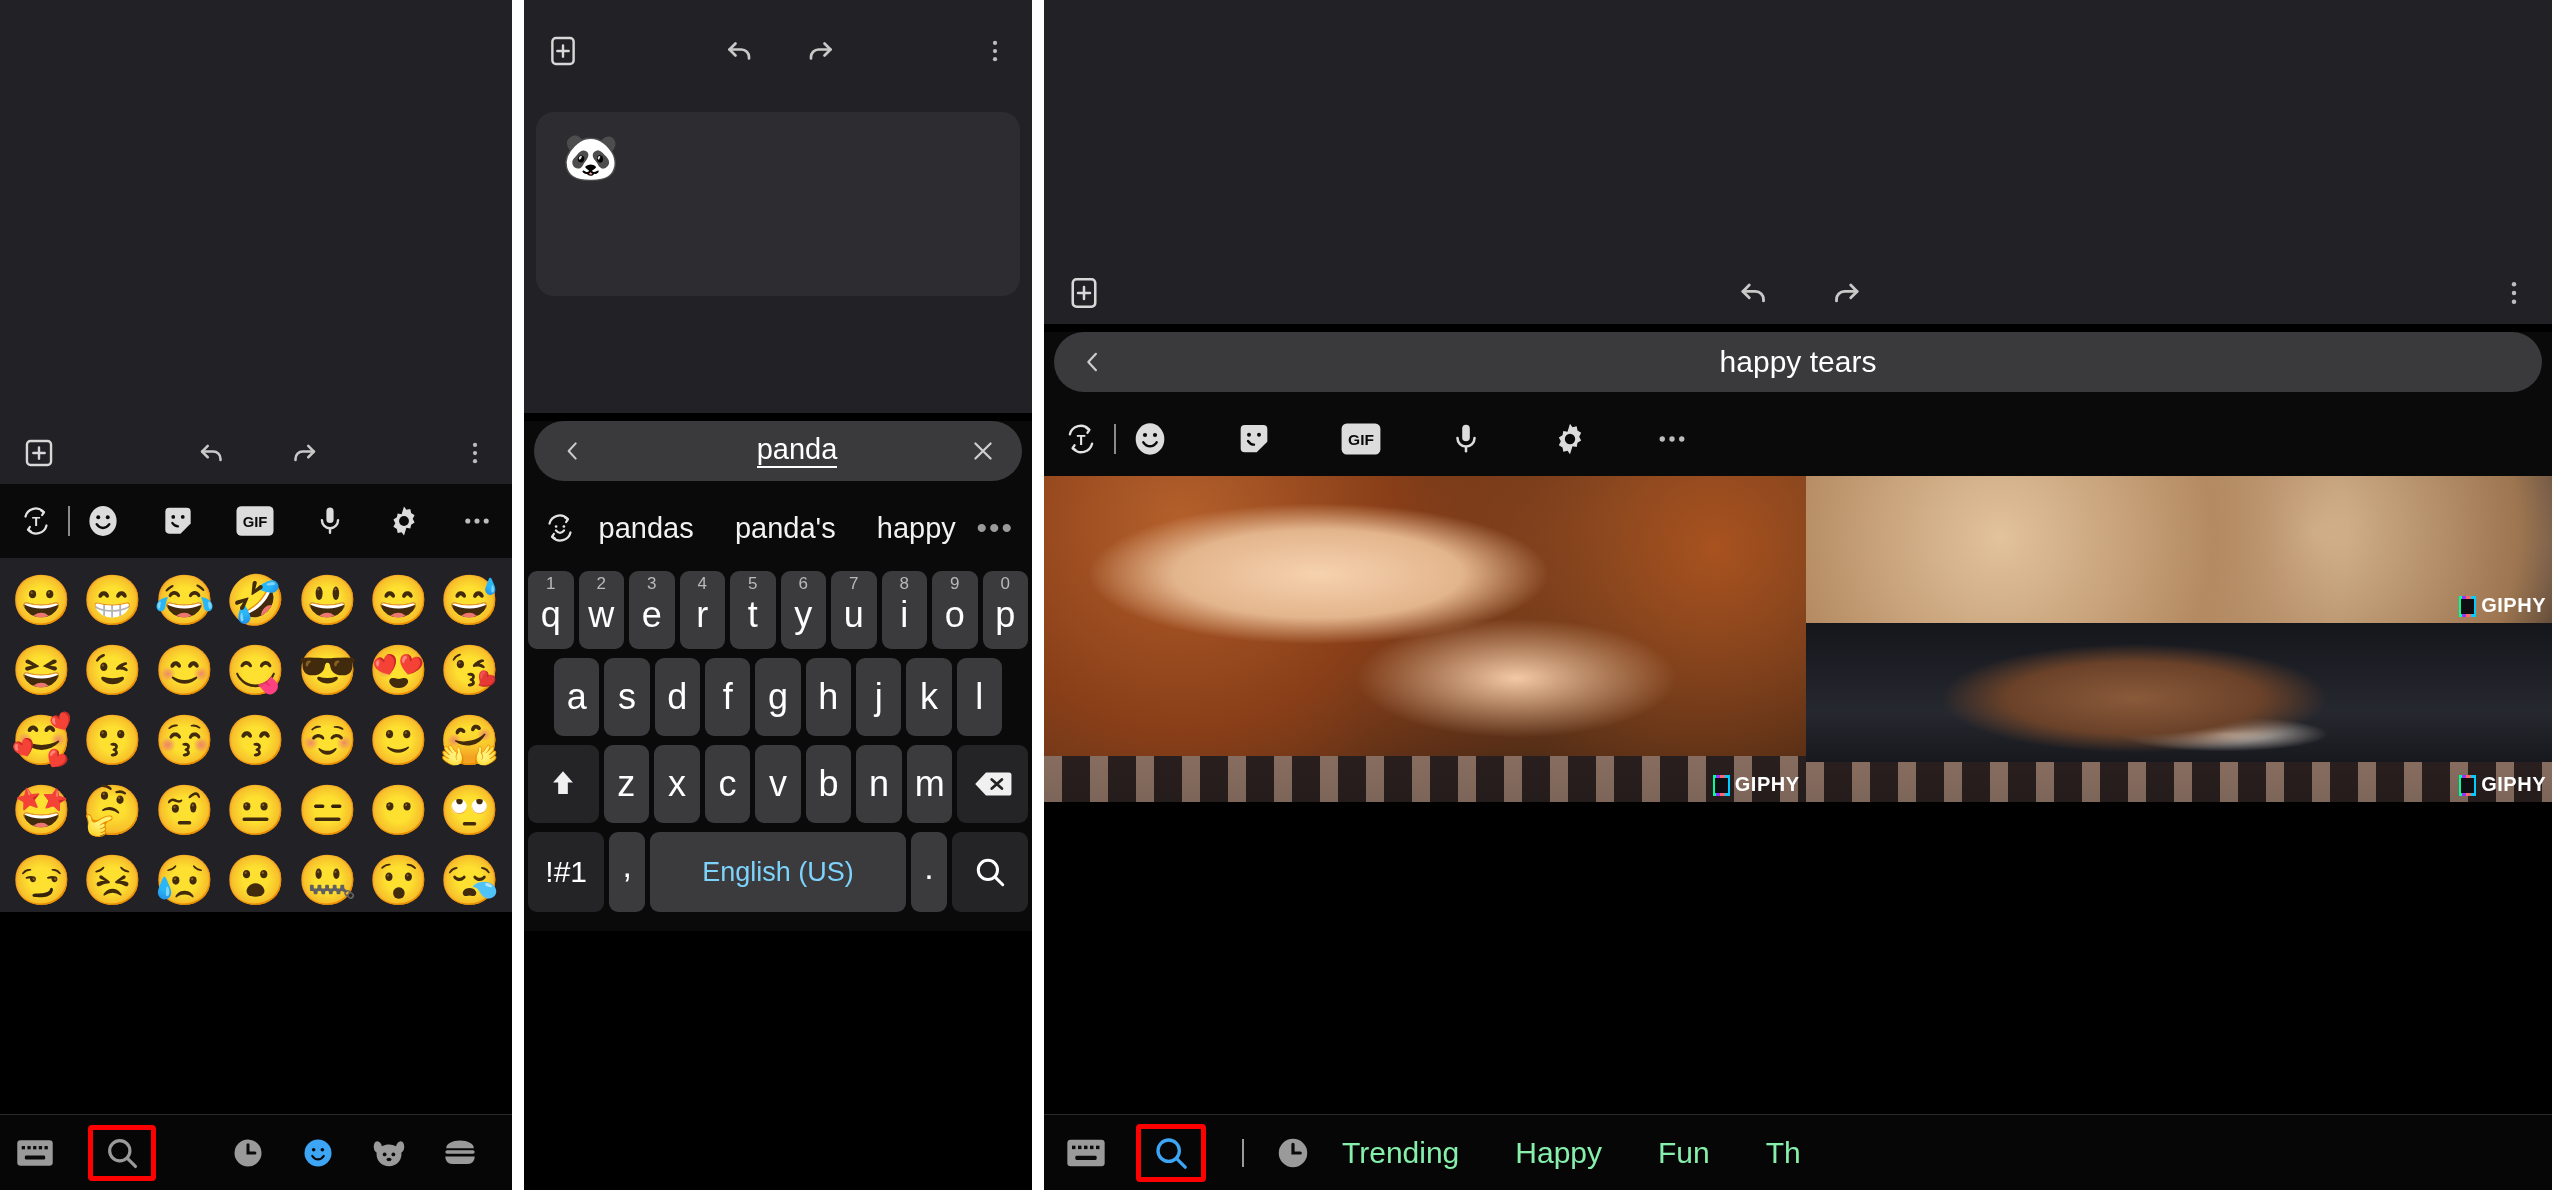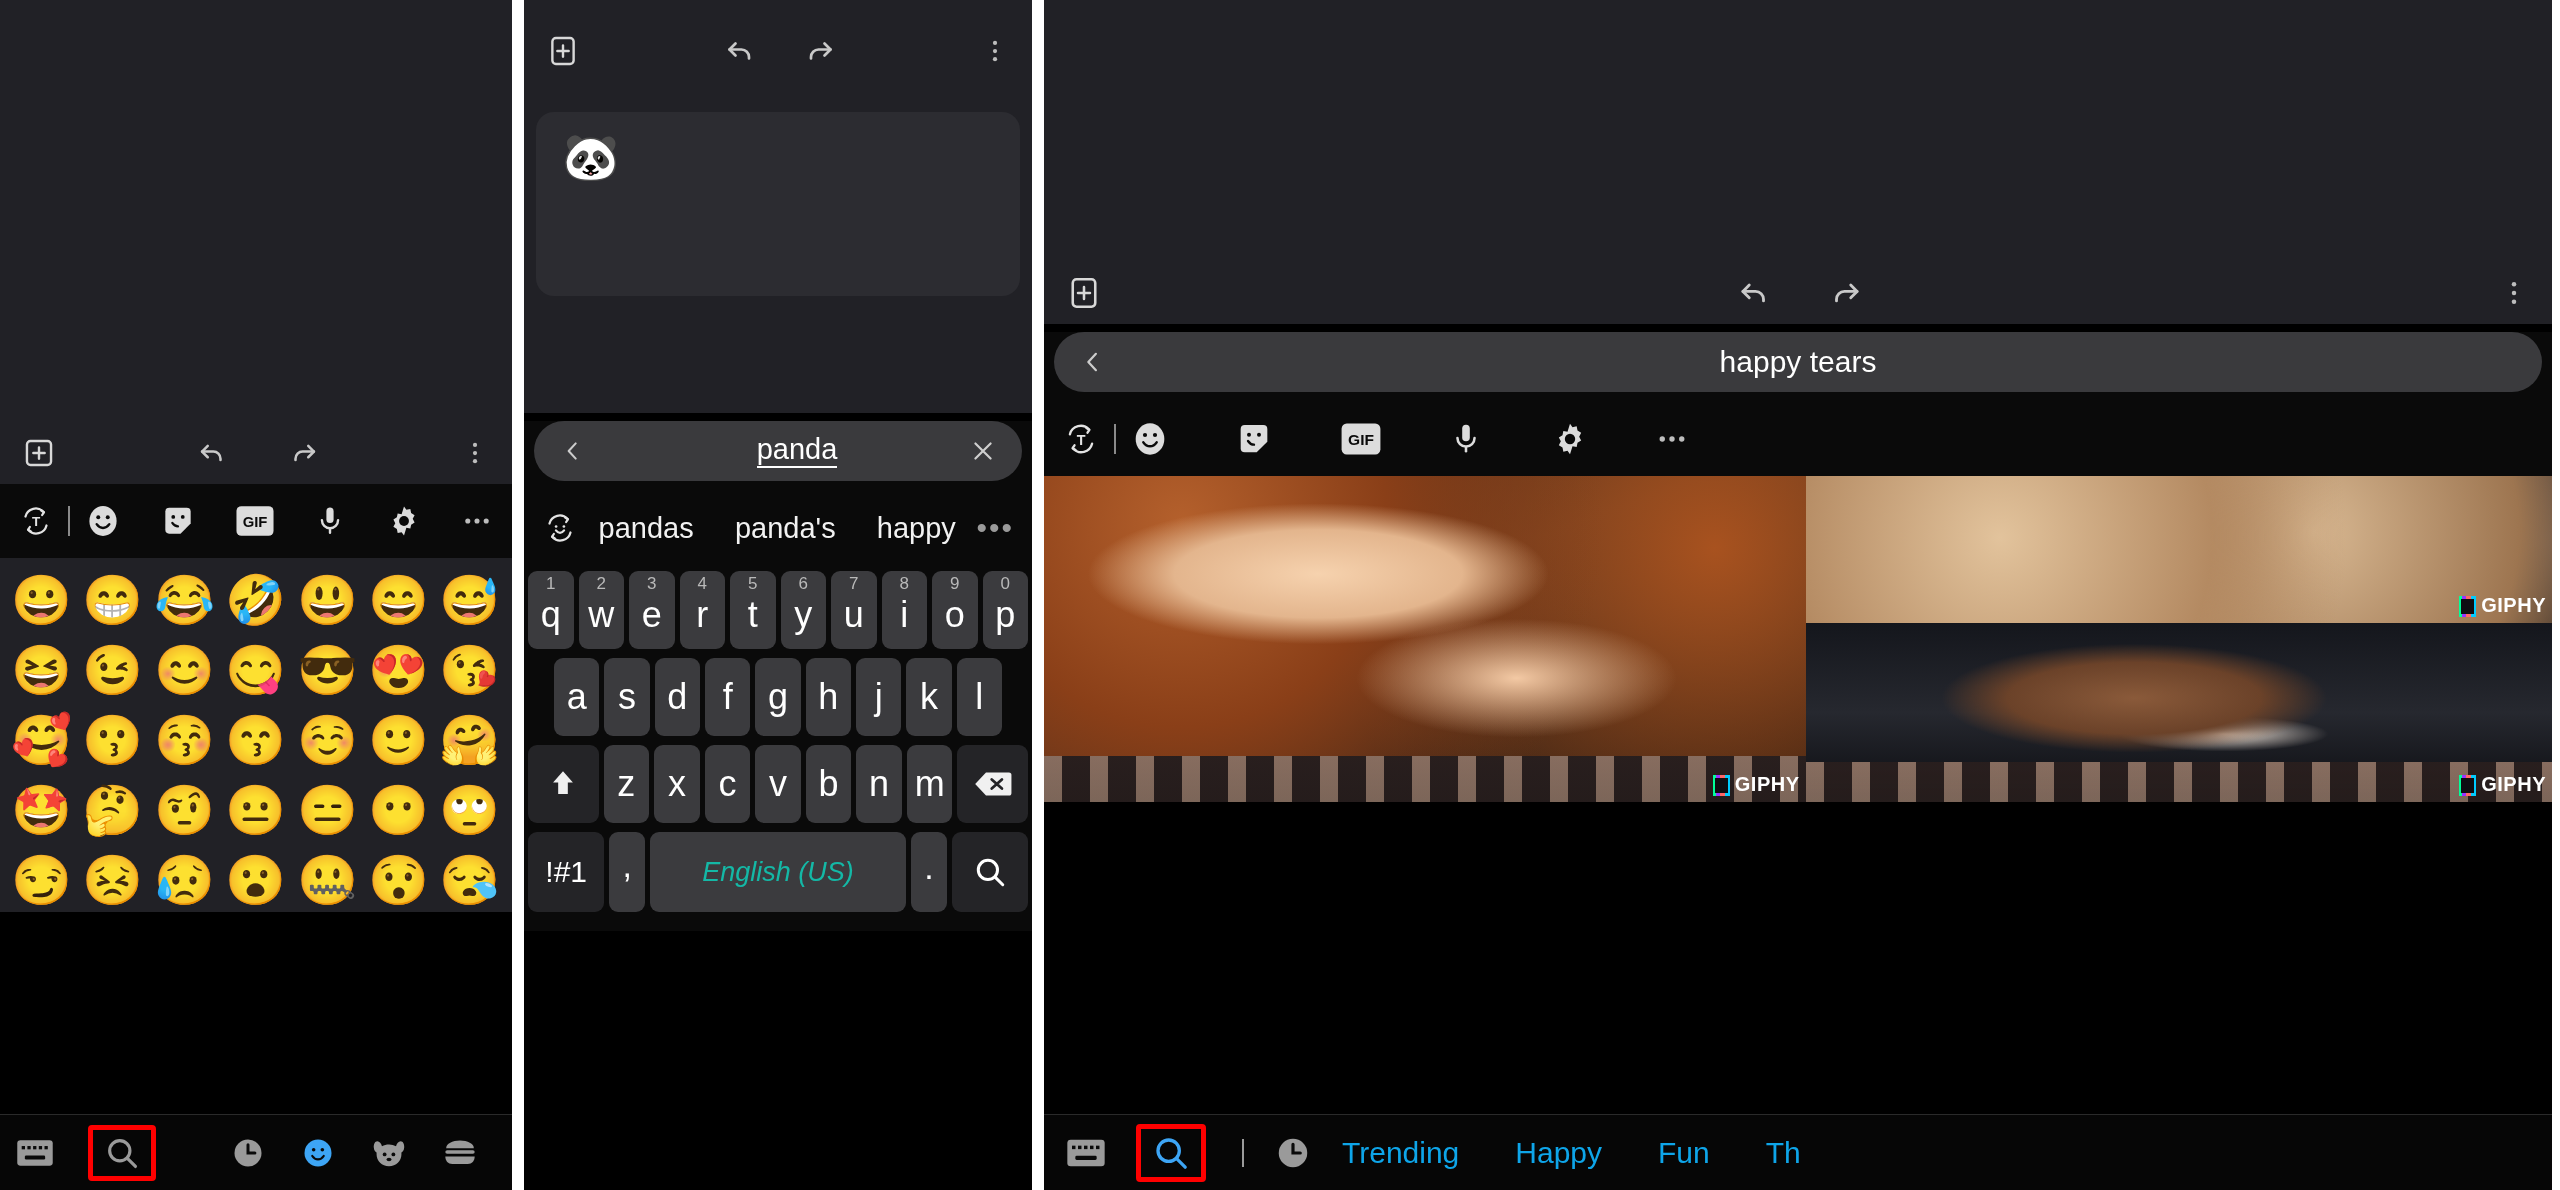--- a/index.html
+++ b/index.html
@@ -104,21 +104,21 @@
     position: absolute; left: 0; bottom: 0; width: 100%; height: 76px;
     background: #060606; display: flex; align-items: center; padding: 0 14px;
     border-top: 1px solid #2a2a2a;
   }
   .bn-item { display: flex; align-items: center; justify-content: center; }
   .bn-sep { width: 2px; height: 28px; background: #9a9a9a; margin: 0 6px; }
   .highlight-box {
     border: 5px solid #ff0000; border-radius: 4px;
     padding: 4px 10px; display: flex; align-items: center; justify-content: center;
   }
-  .tab-label { color: #0ea5e9; font-size: 30px; white-space: nowrap; }
+  .tab-label { color: #86efac; font-size: 30px; white-space: nowrap; }
 
   
   .bn-p1 { justify-content: flex-start; gap: 0; padding-left: 16px; }
   .bn-p1 > * { margin-right: 34px; }
 
   
   .bn-p3 { padding-left: 22px; }
   .bn-p3 > * { margin-right: 30px; }
   .bn-p3 .tab-label { margin-right: 48px; }
 
@@ -132,21 +132,21 @@
     font-size: 36px; height: 78px; flex: 1 1 0;
   }
   .key .numhint {
     position: absolute; top: 3px; left: 50%; transform: translateX(-50%);
     font-size: 17px; color: #b9b9b9;
   }
   .key .glyph { margin-top: 10px; }
   .row2 { padding: 0 26px; }
   .key-dark { background: #242427; }
   .key-wide { flex: 1.55 1 0; }
-  .key-space { flex: 5.2 1 0; font-size: 27px; color: #14b8a6; background: #3b3b3e; font-style: italic; }
+  .key-space { flex: 5.2 1 0; font-size: 27px; color: #7dd3fc; background: #3b3b3e; }
   .key-space .glyph { margin-top: 0; }
   .key-narrow { flex: 0.72 1 0; }
   .row4 .key { height: 80px; }
 
   
   .gif-area { position: relative; height: 100%; background: #111; overflow: hidden; display: flex; }
   .gif-col-left { width: 50.5%; position: relative; }
   .gif-col-right { width: 49.5%; position: relative; display: flex; flex-direction: column; }
   .gif-tile { position: relative; overflow: hidden; }
   .giphy-mark {

